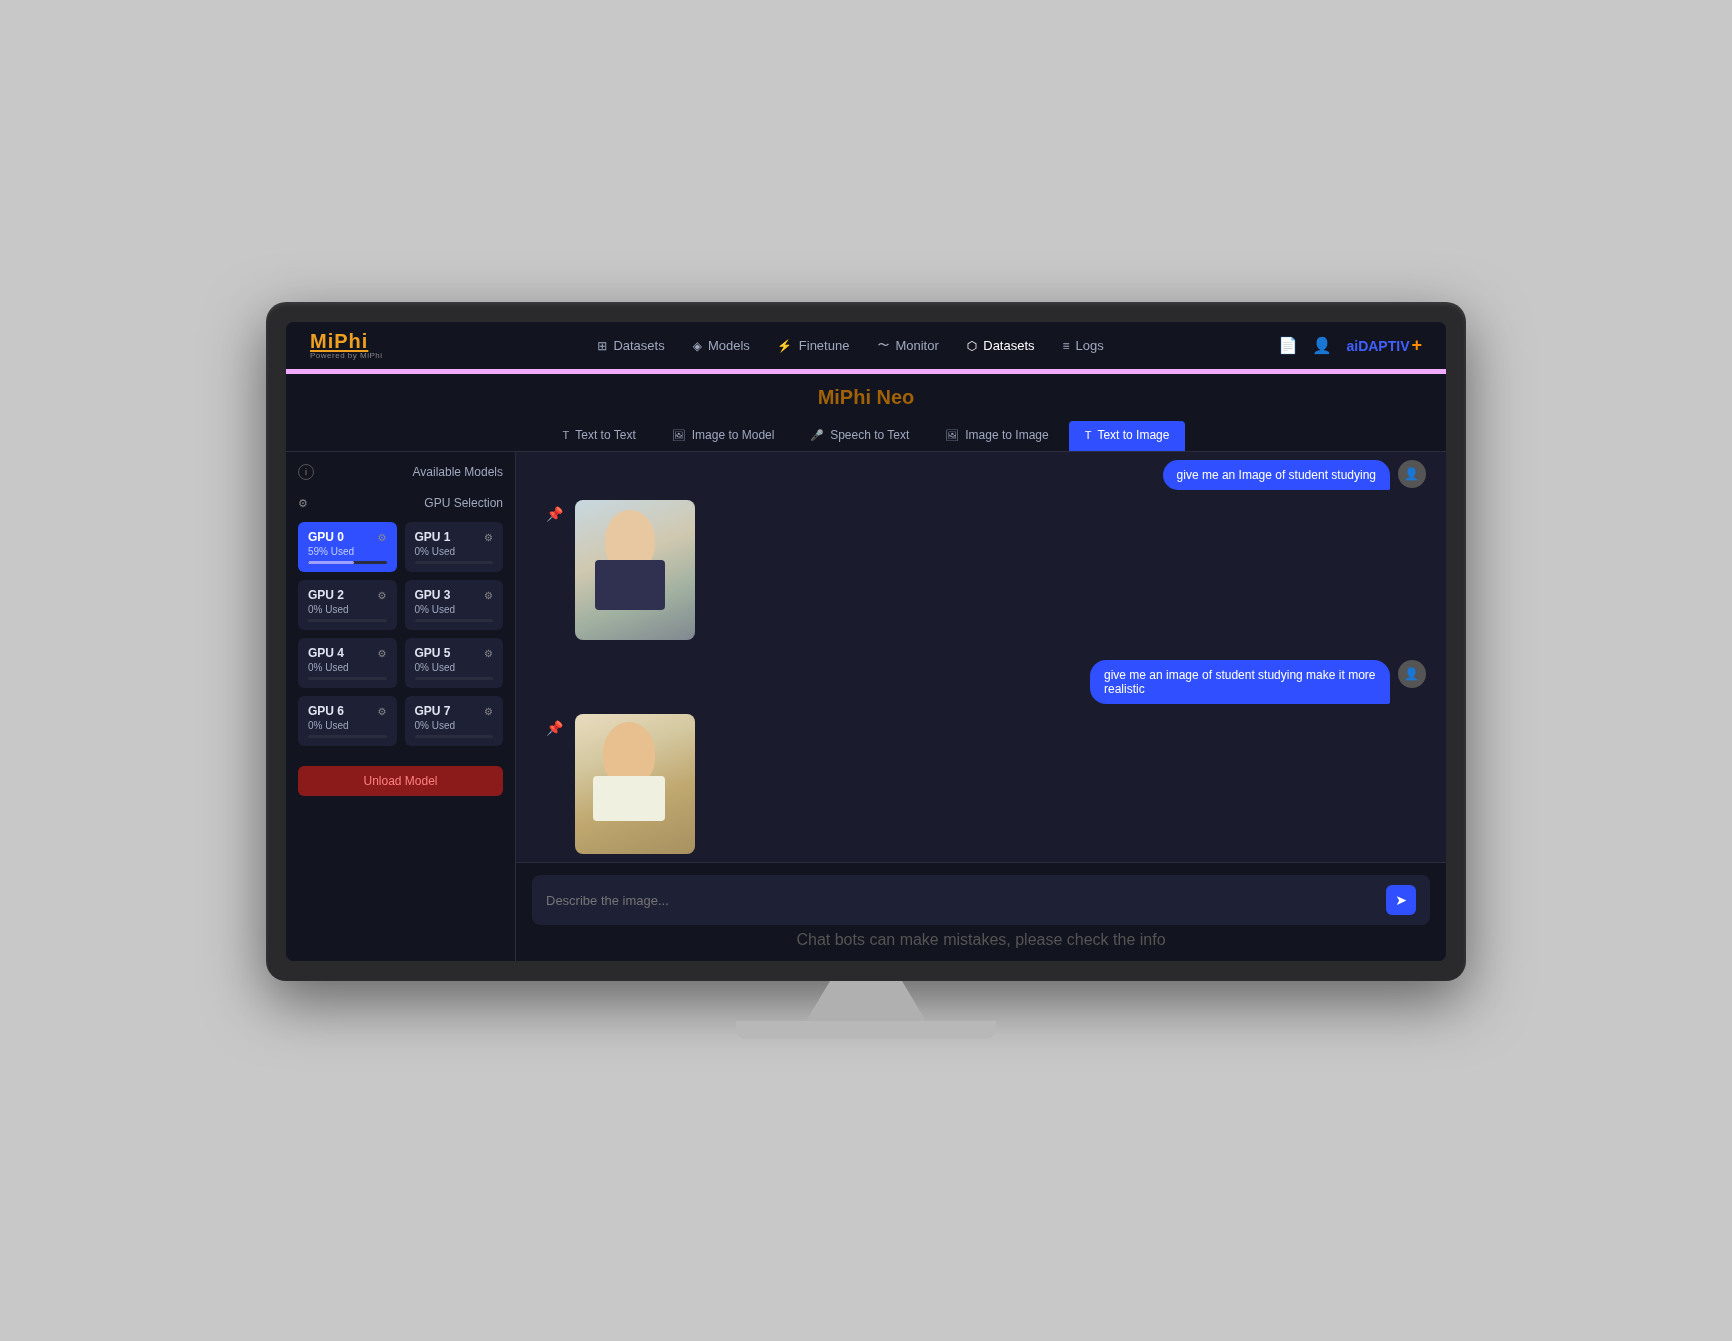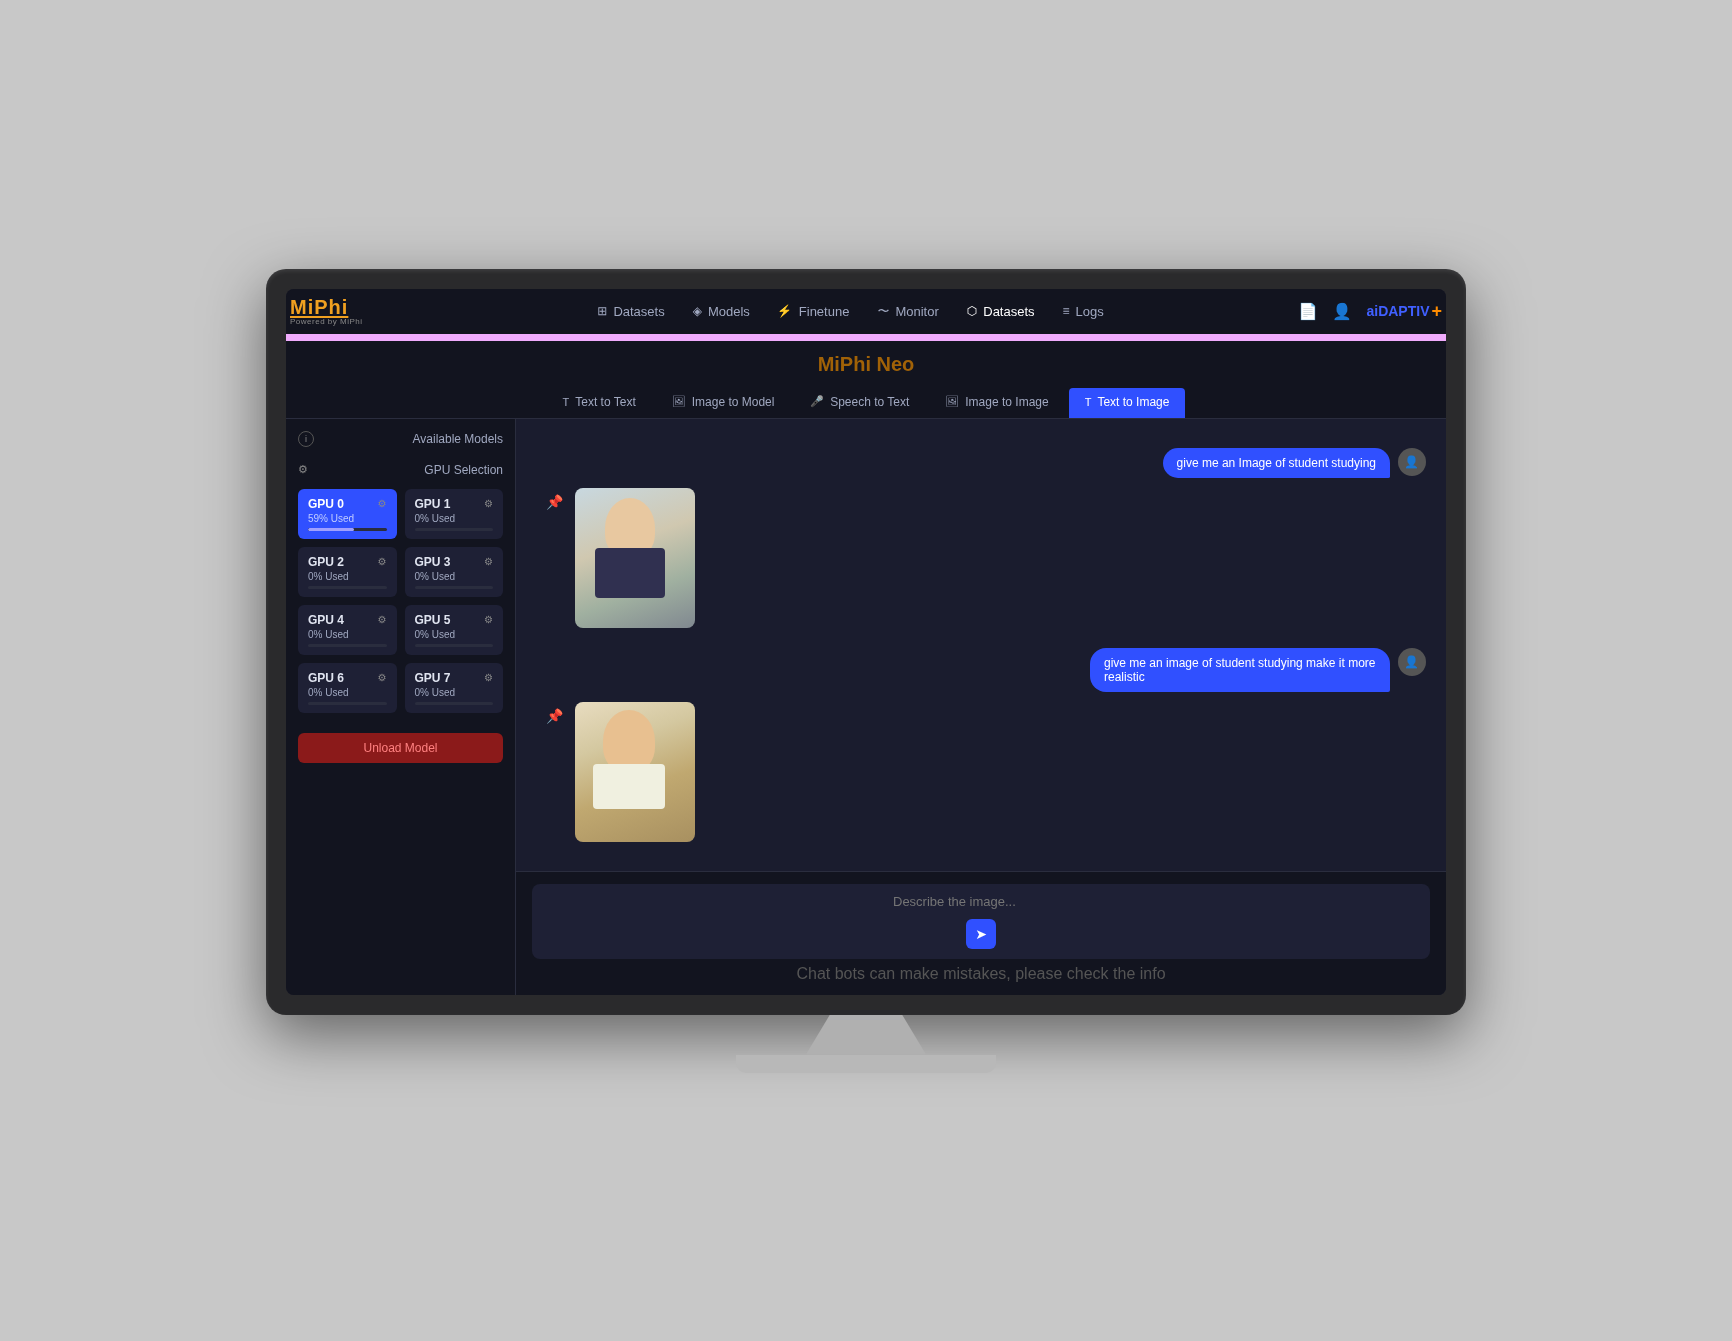--- a/index.html
+++ b/index.html
@@ -48,23 +48,23 @@
     }
 
     
     .app { display: flex; flex-direction: column; height: 100%; }
 
     
     .topnav {
       background: #12141f;
       display: flex;
       align-items: center;
-      padding: 0 4px;
+      padding: 0 24px;
       height: 52px;
-      border-bottom: 7px solid #f0abfc;
+      border-bottom: 5px solid #f0abfc;
     }
     .logo {
       margin-right: 40px;
       display: flex;
       flex-direction: column;
       align-items: flex-start;
     }
     .logo-text {
       font-size: 20px;
       font-weight: 800;
@@ -285,21 +285,21 @@
     
     .chat-area {
       flex: 1;
       display: flex;
       flex-direction: column;
       background: #1a1c2e;
       min-height: 0;
     }
     .chat-messages {
       flex: 1;
-      padding: 29px 20px;
+      padding: 8px 20px;
       overflow-y: auto;
       display: flex;
       flex-direction: column;
       gap: 20px;
     }
     .message-group {
       display: flex;
       flex-direction: column;
       gap: 10px;
     }
@@ -410,21 +410,20 @@
       padding: 12px 16px;
       border-top: 1px solid #2a2d3e;
     }
     .chat-input-row {
       display: flex;
       align-items: center;
       background: #1e2035;
       border-radius: 8px;
       padding: 10px 14px;
       gap: 10px;
-      flex-direction: column;
     }
     .chat-input {
       flex: 1;
       background: none;
       border: none;
       color: #a0a8c0;
       font-size: 13px;
       outline: none;
     }
     .send-btn {

